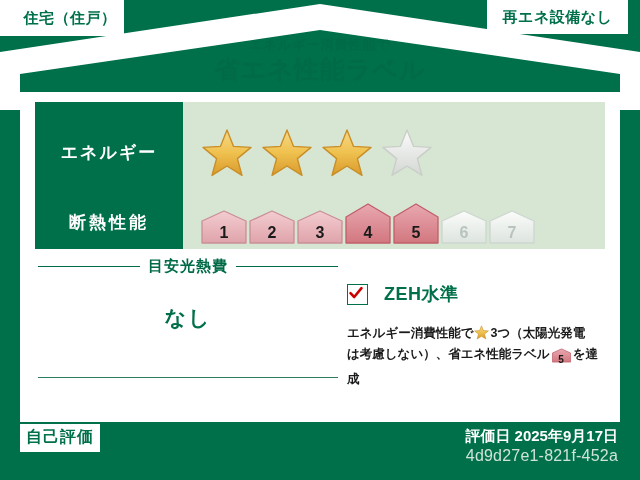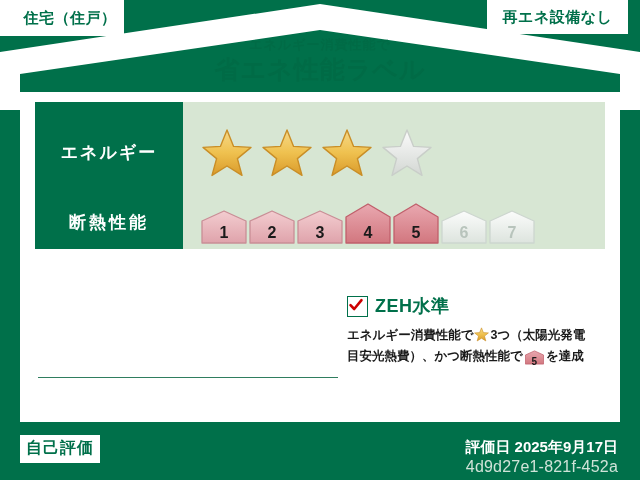--- a/index.html
+++ b/index.html
@@ -204,56 +204,55 @@
   
   #zeh-block {
     position: absolute;
     left: 327px;
     top: 190px;
     width: 262px;
   }
   #zeh-title-row {
     display: flex;
     align-items: center;
-    gap: 7px;
-    margin-top: 12px;
+    gap: 16px;
   }
   .checkbox {
     width: 19px;
     height: 19px;
     border: 1.6px solid #00704a;
     background: #ffffff;
     position: relative;
     flex: 0 0 auto;
     display: block;
   }
   .checkbox svg { display: block; }
   #zeh-title {
     font-size: 18px;
     font-weight: bold;
     color: #00704a;
     letter-spacing: 0.5px;
   }
   #zeh-desc {
-    margin-top: 7px;
+    margin-top: 17px;
     font-size: 12.5px;
     color: #1a1a1a;
     line-height: 1.65;
     font-weight: bold;
     letter-spacing: 0px;
   }
   .inline-star { vertical-align: -3px; margin: 0 1px; }
   .inline-house { vertical-align: -5px; margin: 0 2px; position: relative; display: inline-block; }
   .inline-house .house-num { font-size: 10px; bottom: 1px; }
 
   
   #footer {
     position: absolute;
     left: 0;
-    bottom: 0;
+    bottom: 11px;
     width: 640px;
     height: 58px;
     z-index: 20;
   }
   #footer-badge {
     position: absolute;
     left: 20px;
     top: 13px;
     background: #ffffff;
     color: #00704a;
@@ -412,35 +411,43 @@
             <svg width="46" height="34" viewBox="0 0 46 34">
               <polygon points="23,1 45,11 45,33 1,33 1,11" fill="url(#grayH)" stroke="#cdd6cf" stroke-width="1.3" stroke-linejoin="round"></polygon>
             </svg>
             <span class="house-num">7</span>
           </div>
 
         </div>
       </div>
     </div>
 
+    <div id="cost-block">
+      <div id="cost-head">
+        <span class="rule"></span>
+        <span id="cost-head-text">目安光熱費</span>
+        <span class="rule"></span>
+      </div>
+      <div id="cost-value">なし</div>
+    </div>
     <div id="cost-rule-bottom"></div>
 
     <div id="zeh-block">
       <div id="zeh-title-row">
         <span class="checkbox">
           <svg width="16" height="16" viewBox="0 0 16 16">
             <path d="M2.5 8.2 L6.2 12 L13.5 3.2" fill="none" stroke="#cc0000" stroke-width="2.6" stroke-linecap="round" stroke-linejoin="round"></path>
           </svg>
         </span>
         <span id="zeh-title">ZEH水準</span>
       </div>
       <div id="zeh-desc">
         <span>エネルギー消費性能で</span><svg class="inline-star" width="15" height="15" viewBox="0 0 52 52">
             <polygon points="26,3 32.6,19.4 50,20.4 36.4,31.6 41,48.4 26,39 11,48.4 15.6,31.6 2,20.4 19.4,19.4" fill="url(#gGold1)" stroke="#c98e27" stroke-width="2" stroke-linejoin="round"></polygon>
-          </svg><span>3つ（太陽光発電</span><br><span>目安光熱費）、かつ断熱性能で</span><span class="inline-house"><svg width="19" height="15" viewBox="0 0 46 34">
+          </svg><span>3つ（太陽光発電</span><br><span>は考慮しない）、省エネ性能ラベル</span><span class="inline-house"><svg width="19" height="15" viewBox="0 0 46 34">
               <polygon points="23,1 45,11 45,33 1,33 1,11" fill="url(#pinkDk)" stroke="#c05f6b" stroke-width="1.8" stroke-linejoin="round"></polygon>
             </svg><span class="house-num">5</span></span><span>を達成</span>
       </div>
     </div>
 
   </div>
 
   <div id="footer">
     <div id="footer-badge">自己評価</div>
     <div id="footer-date">

